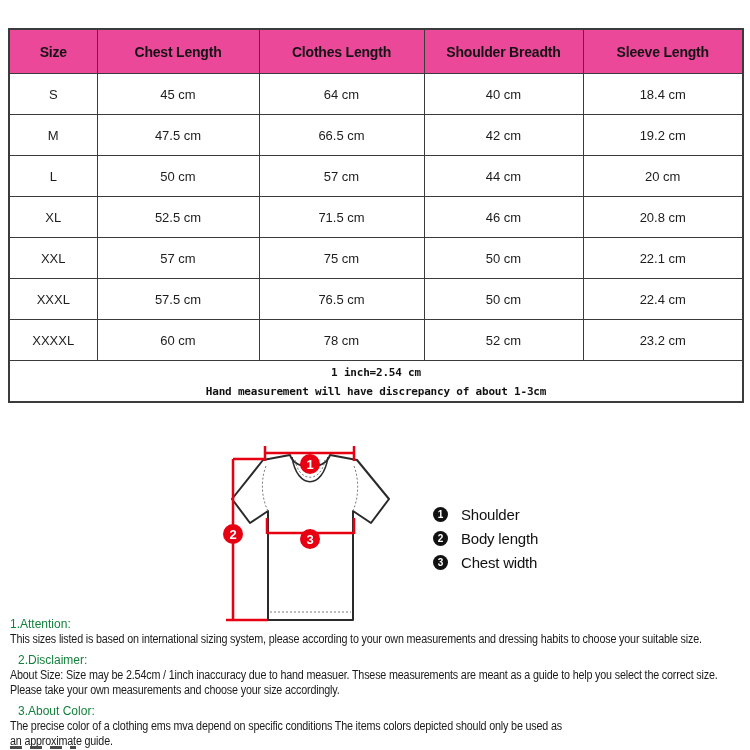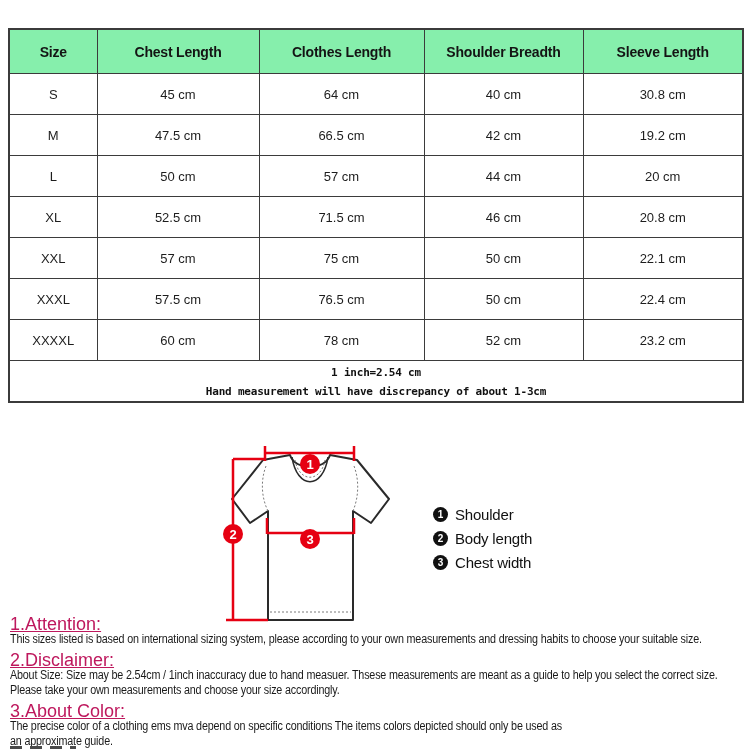--- a/index.html
+++ b/index.html
@@ -13,44 +13,44 @@
   .table-wrap{position:absolute;left:8px;top:28px;width:734px;}
   table.size-table{
     width:100%;border-collapse:collapse;table-layout:fixed;
     border:2px solid #3b3b3b;
   }
   table.size-table th, table.size-table td{
     border:1px solid #3b3b3b;text-align:center;vertical-align:middle;
     padding:0;
   }
   table.size-table th{
-    background:#86efac;font-size:14px;font-weight:bold;height:43px;
+    background:#ec4899;font-size:14px;font-weight:bold;height:43px;
     color:#141414;letter-spacing:-0.2px;
   }
   table.size-table td{font-size:13px;height:40px;color:#1d1d1d;}
   td.note-cell{height:58px;}
   .note-line{
     font-family:"DejaVu Sans Mono", monospace;font-weight:bold;
     font-size:11px;color:#111;letter-spacing:-0.2px;line-height:15px;
   }
   .note-line.first{margin-top:2px;margin-bottom:4px;}
   
   .diagram-svg{position:absolute;left:0;top:0;width:750px;height:750px;pointer-events:none;}
   .legend{position:absolute;left:433px;top:506px;}
   .legend-row{display:flex;align-items:center;margin-bottom:8px;height:16px;}
   .legend-badge{
     width:15px;height:15px;border-radius:50%;background:#111;color:#fff;
     font-size:10px;font-weight:bold;text-align:center;line-height:15px;
     flex:0 0 15px;
   }
-  .legend-label{margin-left:7px;font-size:15px;color:#111;letter-spacing:-0.2px;white-space:nowrap;}
+  .legend-label{margin-left:13px;font-size:15px;color:#111;letter-spacing:-0.2px;white-space:nowrap;}
   
   .notes{position:absolute;left:10px;top:617px;width:740px;}
-  .note-title{font-size:18px;line-height:15px;white-space:nowrap;color:#be185d;text-decoration:underline;}
-  .note-title.gap{margin-top:6px;}
+  .note-title{font-size:12px;line-height:15px;white-space:nowrap;color:#15803d;}
+  .note-title.gap{margin-top:6px;margin-left:8px;}
   .note-body{
     font-size:12.5px;line-height:15px;white-space:nowrap;color:#1a1a1a;
     letter-spacing:-0.2px;transform:scaleX(0.86);transform-origin:0 50%;
   }
   .cutoff-fragment{
     position:absolute;left:10px;top:746px;width:66px;height:3px;overflow:hidden;
     background:repeating-linear-gradient(90deg,#4a4a4a 0 12px,transparent 12px 20px);
   }
 </style>
 </head>
@@ -73,21 +73,21 @@
         <th>Shoulder Breadth</th>
         <th>Sleeve Length</th>
       </tr>
     </thead>
     <tbody>
       <tr>
         <td>S</td>
         <td>45 cm</td>
         <td>64 cm</td>
         <td>40 cm</td>
-        <td>30.8 cm</td>
+        <td>18.4 cm</td>
       </tr>
       <tr>
         <td>M</td>
         <td>47.5 cm</td>
         <td>66.5 cm</td>
         <td>42 cm</td>
         <td>19.2 cm</td>
       </tr>
       <tr>
         <td>L</td>

